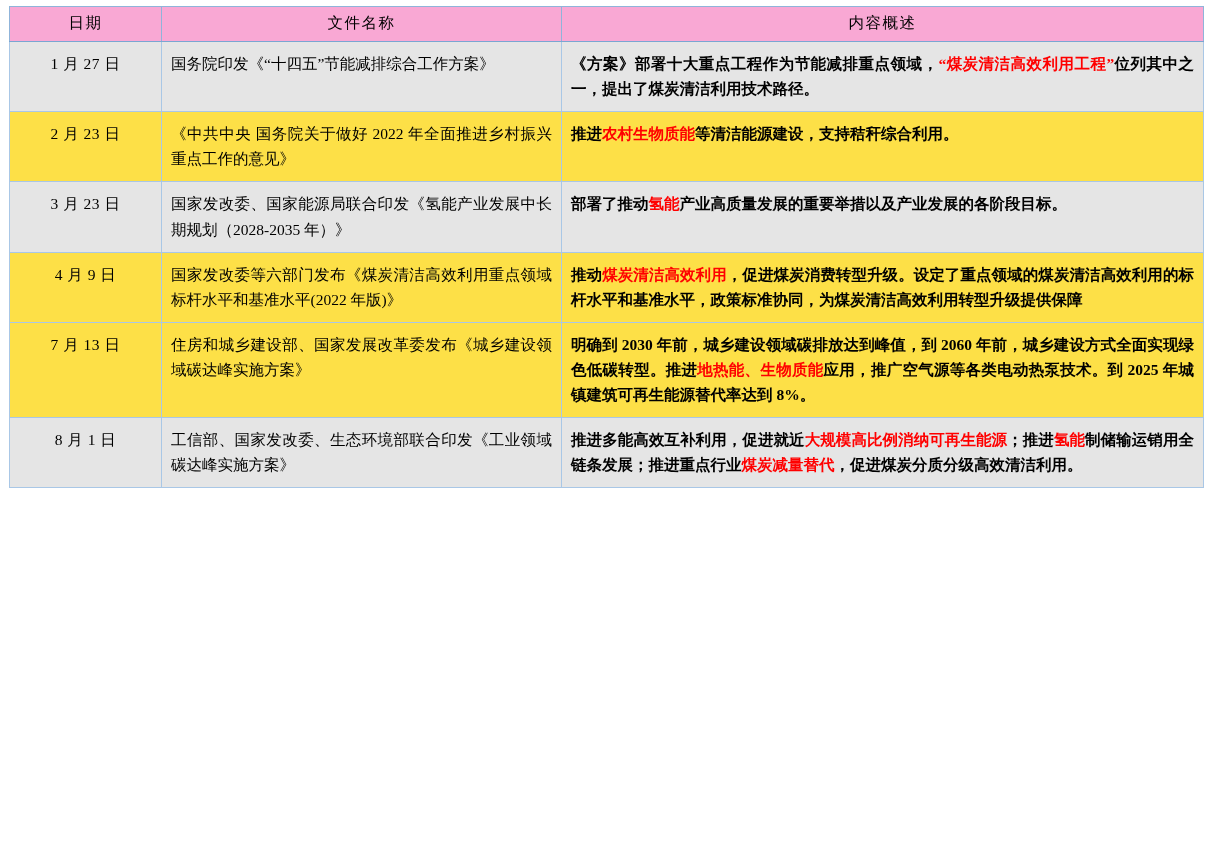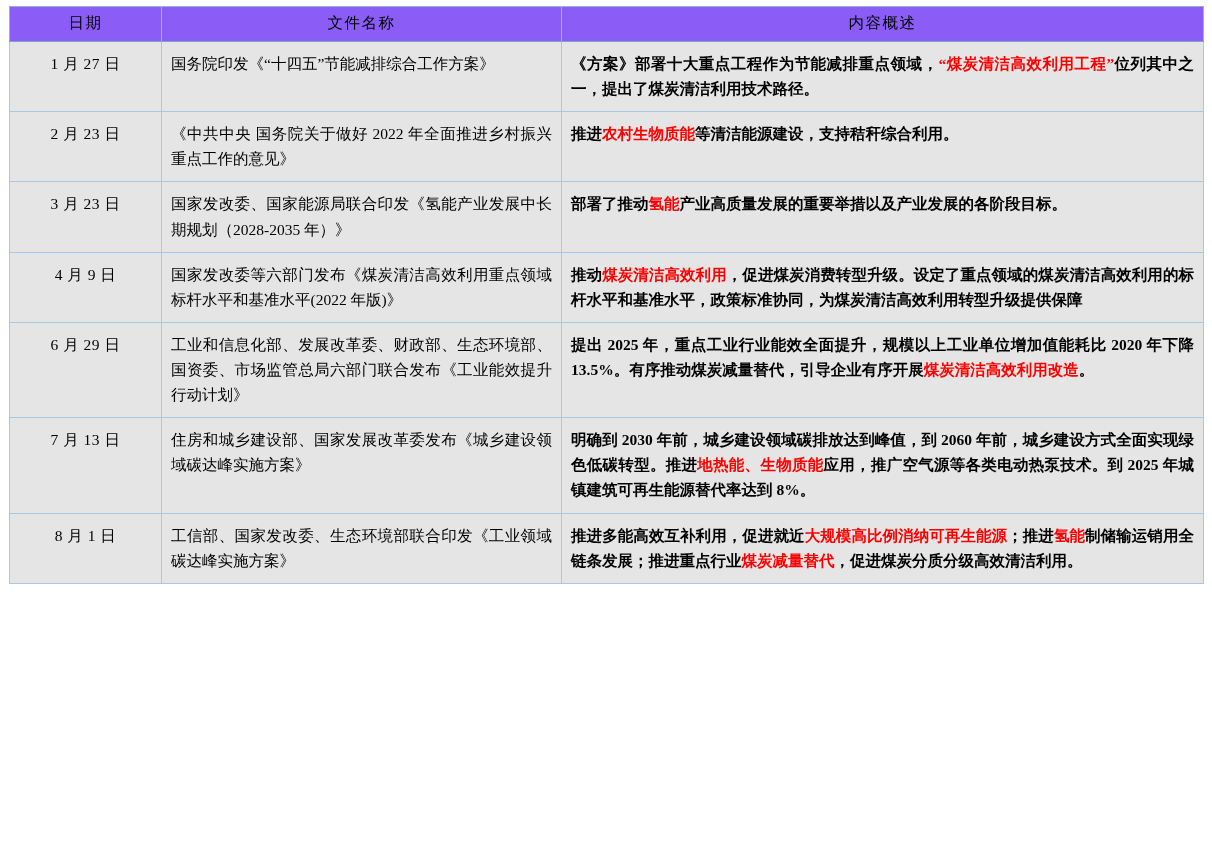--- a/index.html
+++ b/index.html
@@ -18,40 +18,40 @@
     border-collapse: collapse;
     table-layout: fixed;
     width: 1194px;
     margin: 6px 9px 0 9px;
   }
   #policy-table col.c-date { width: 152px; }
   #policy-table col.c-doc { width: 400px; }
   #policy-table col.c-sum { width: 642px; }
 
   #policy-table thead th {
-    background: #8b5cf6;
+    background: #f9a8d4;
     color: #000000;
     font-family: "Liberation Sans", sans-serif;
     font-size: 15.5px;
     font-weight: normal;
     letter-spacing: 1.5px;
     text-align: center;
     padding: 6px 4px 7px 4px;
     border: 1px solid #8fb4da;
     border-bottom: 1px solid #7aa6d2;
   }
   #policy-table tbody td {
     border: 1px solid #a9c7e6;
     vertical-align: top;
     font-size: 15.5px;
     line-height: 1.62;
     padding: 9px 9px 10px 9px;
   }
   #policy-table tbody tr.odd td { background: #e5e5e5; }
-  #policy-table tbody tr.even td { background: #e5e5e5; }
+  #policy-table tbody tr.even td { background: #fde047; }
 
   td.date-cell {
     text-align: center;
     vertical-align: middle;
     letter-spacing: 0.5px;
     white-space: nowrap;
   }
   td.doc-cell {
     text-align: justify;
     text-justify: inter-ideograph;
@@ -94,25 +94,20 @@
       <tr class="odd">
         <td class="date-cell">3 月 23 日</td>
         <td class="doc-cell">国家发改委、国家能源局联合印发《氢能产业发展中长期规划（2028-2035 年）》</td>
         <td class="sum-cell"><span class="rich">部署了推动</span><span class="rich hl">氢能</span><span class="rich">产业高质量发展的重要举措以及产业发展的各阶段目标。</span></td>
       </tr>
       <tr class="even">
         <td class="date-cell">4 月 9 日</td>
         <td class="doc-cell">国家发改委等六部门发布《煤炭清洁高效利用重点领域标杆水平和基准水平(2022 年版)》</td>
         <td class="sum-cell"><span class="rich">推动</span><span class="rich hl">煤炭清洁高效利用</span><span class="rich">，促进煤炭消费转型升级。设定了重点领域的煤炭清洁高效利用的标杆水平和基准水平，政策标准协同，为煤炭清洁高效利用转型升级提供保障</span></td>
       </tr>
-      <tr class="odd">
-        <td class="date-cell">6 月 29 日</td>
-        <td class="doc-cell">工业和信息化部、发展改革委、财政部、生态环境部、国资委、市场监管总局六部门联合发布《工业能效提升行动计划》</td>
-        <td class="sum-cell"><span class="rich">提出 2025 年，重点工业行业能效全面提升，规模以上工业单位增加值能耗比 2020 年下降 13.5%。有序推动煤炭减量替代，引导企业有序开展</span><span class="rich hl">煤炭清洁高效利用改造</span><span class="rich">。</span></td>
-      </tr>
       <tr class="even">
         <td class="date-cell">7 月 13 日</td>
         <td class="doc-cell">住房和城乡建设部、国家发展改革委发布《城乡建设领域碳达峰实施方案》</td>
         <td class="sum-cell"><span class="rich">明确到 2030 年前，城乡建设领域碳排放达到峰值，到 2060 年前，城乡建设方式全面实现绿色低碳转型。推进</span><span class="rich hl">地热能、生物质能</span><span class="rich">应用，推广空气源等各类电动热泵技术。到 2025 年城镇建筑可再生能源替代率达到 8%。</span></td>
       </tr>
       <tr class="odd">
         <td class="date-cell">8 月 1 日</td>
         <td class="doc-cell">工信部、国家发改委、生态环境部联合印发《工业领域碳达峰实施方案》</td>
         <td class="sum-cell"><span class="rich">推进多能高效互补利用，促进就近</span><span class="rich hl">大规模高比例消纳可再生能源</span><span class="rich">；推进</span><span class="rich hl">氢能</span><span class="rich">制储输运销用全链条发展；推进重点行业</span><span class="rich hl">煤炭减量替代</span><span class="rich">，促进煤炭分质分级高效清洁利用。</span></td>
       </tr>

